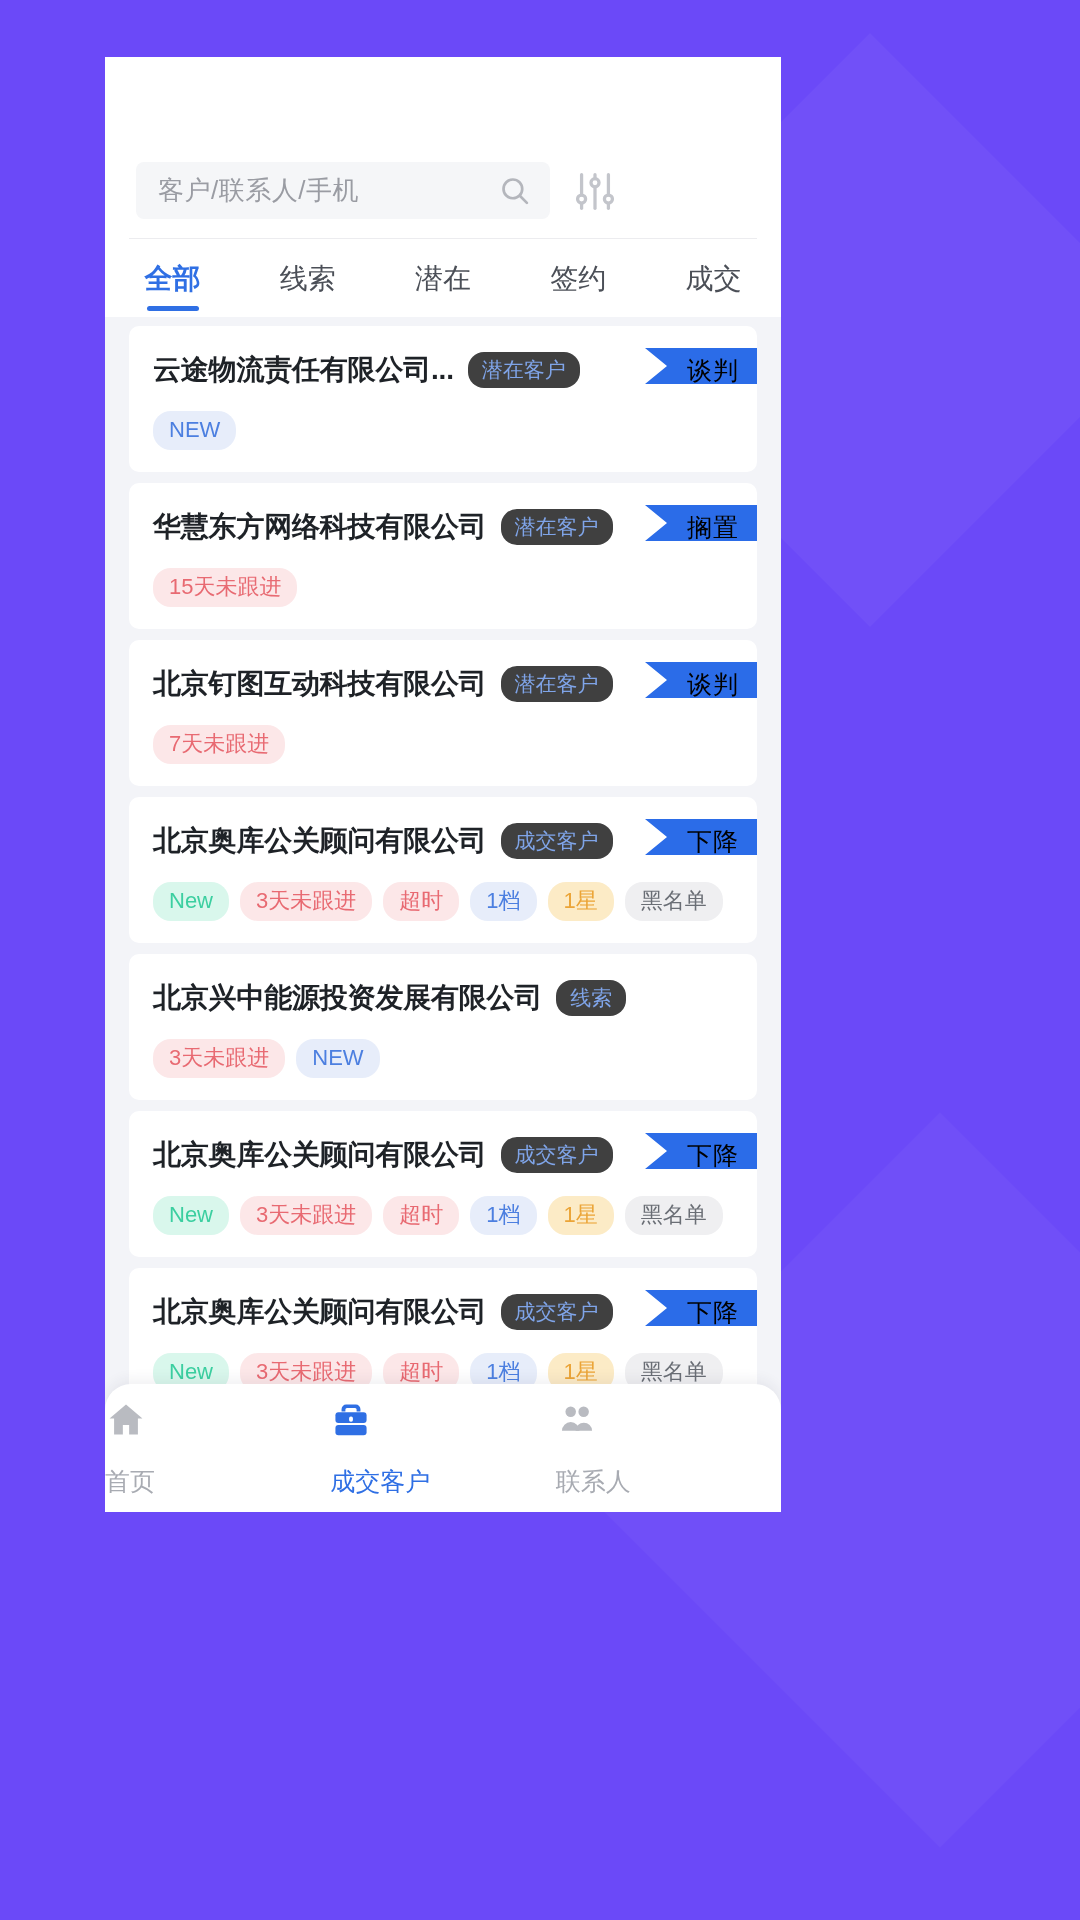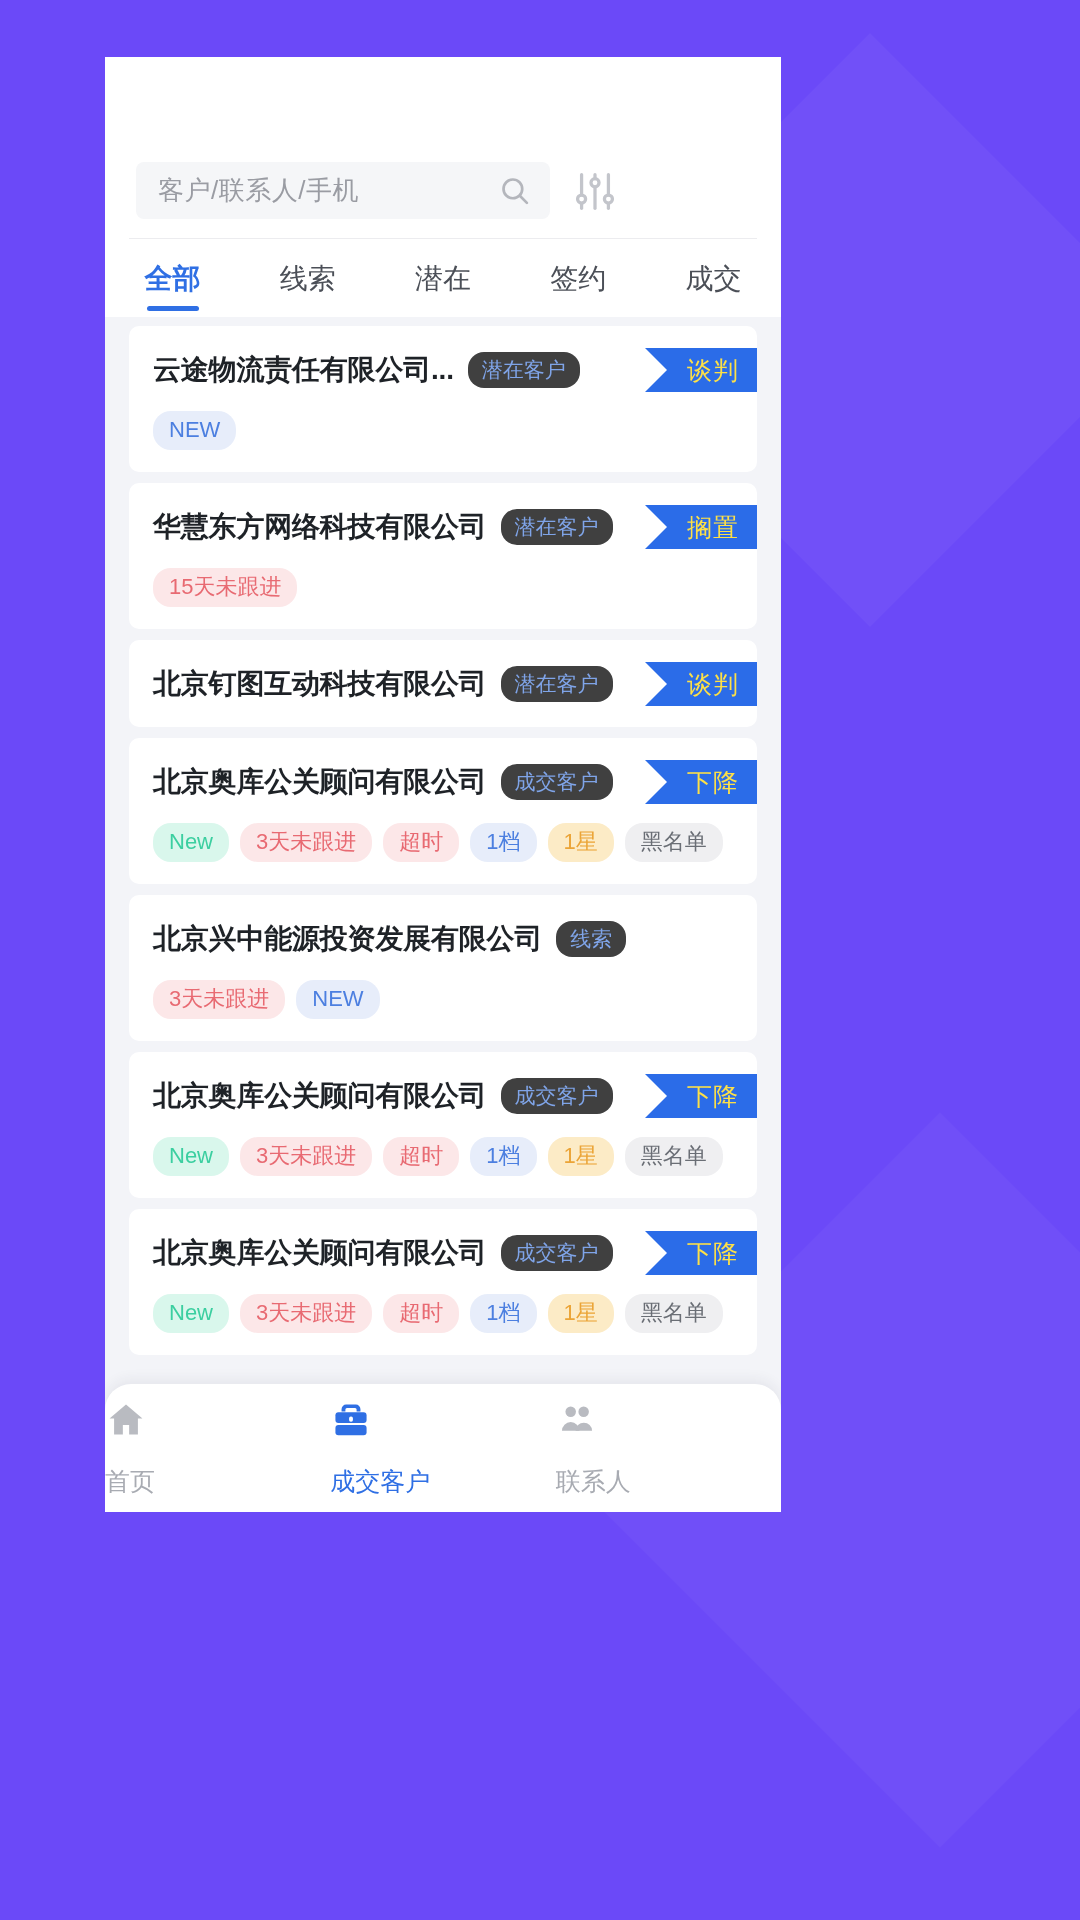--- a/index.html
+++ b/index.html
@@ -126,23 +126,23 @@
     color: #7FA4E8;
     background: #404040;
     border-radius: 16px;
     padding: 7px 14px 8px 14px;
     line-height: 1;
     white-space: nowrap;
   }
   .ribbon {
     position: absolute;
     right: 0; top: 22px;
-    height: 44px;
+    height: 36px;
     background: #2B6CE8;
-    color: #fde047;
+    color: #000000;
     font-size: 25px;
     line-height: 44px;
     padding: 0 18px 0 42px;
     letter-spacing: 1px;
     clip-path: polygon(0 0, 100% 0, 100% 100%, 0 100%, 22px 50%);
   }
   .tag-row {
     display: flex; align-items: flex-end;
     flex-wrap: nowrap;
     gap: 11px;
@@ -254,20 +254,23 @@
         <div class="tag-row">
           <span class="tag t-red">15天未跟进</span>
         </div>
       </div>
       <div class="card">
         <div class="card-head">
           <span class="company">北京钉图互动科技有限公司</span>
           <span class="kind-badge">潜在客户</span>
         </div>
         <div class="ribbon">谈判</div>
+        <div class="tag-row">
+          <span class="tag t-red">7天未跟进</span>
+        </div>
       </div>
       <div class="card">
         <div class="card-head">
           <span class="company">北京奥库公关顾问有限公司</span>
           <span class="kind-badge">成交客户</span>
         </div>
         <div class="ribbon">下降</div>
         <div class="tag-row">
           <span class="tag t-green">New</span>
           <span class="tag t-red">3天未跟进</span>

